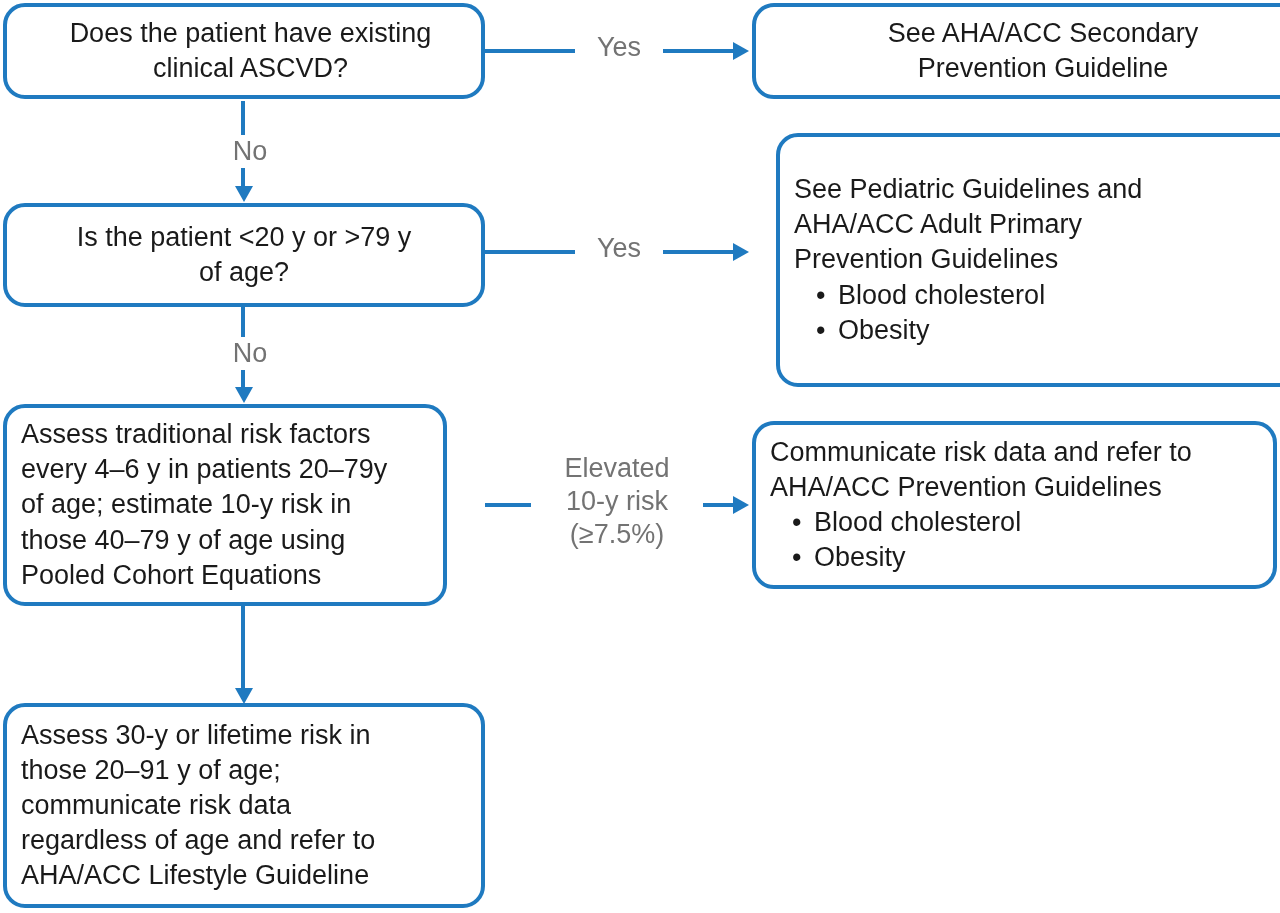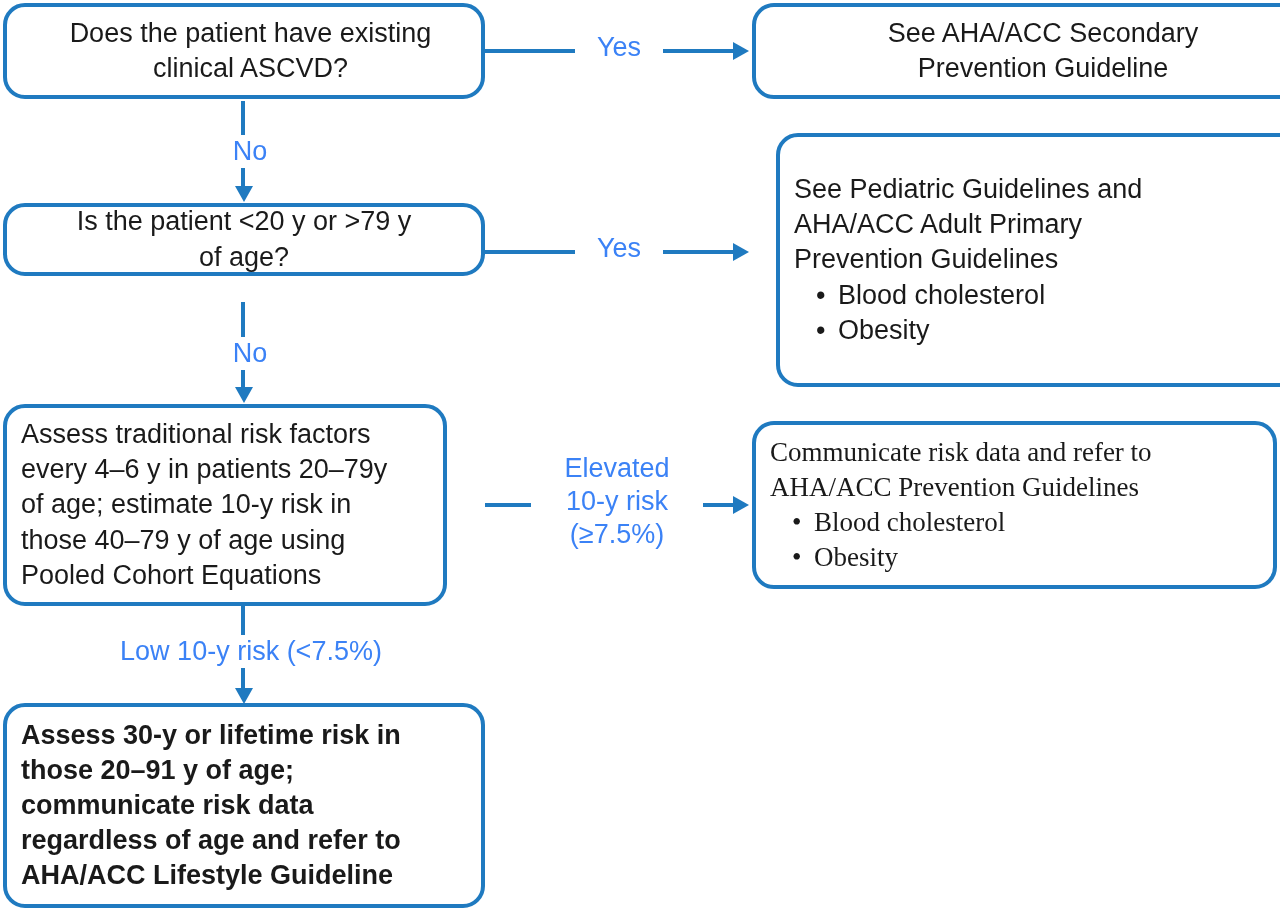--- a/index.html
+++ b/index.html
@@ -67,21 +67,21 @@
     border-right:9px solid transparent;
     border-top:16px solid #1f7ac0;
     z-index:2;
   }
 
   
   .edge-label{
     position:absolute;
     font-size:27px;
     line-height:1.22;
-    color:#3b82f6;
+    color:#737373;
     background:#ffffff;
     text-align:center;
     z-index:4;
     padding:0 8px;
     white-space:pre-line;
   }
 </style>
 </head>
 <body>
 
@@ -110,37 +110,36 @@
   <div class="edge-label" style="left:207px; top:135px; width:70px;">No</div>
 
   <div class="edge-label" style="left:575px; top:232px; width:72px;">Yes</div>
 
   <div class="edge-label" style="left:207px; top:337px; width:70px;">No</div>
 
   <div class="edge-label" style="left:531px; top:452px; width:156px;">Elevated
 10-y risk
 (≥7.5%)</div>
 
-  <div class="edge-label" style="left:88px; top:635px; width:310px;">Low 10-y risk (&lt;7.5%)</div>
 
   <div class="node center" style="left:3px; top:3px; width:482px; height:96px;padding-left:13px;">
     <div class="body">
       <div>Does the patient have existing</div>
       <div>clinical ASCVD?</div>
     </div>
   </div>
 
   <div class="node center" style="left:752px; top:3px; width:582px; height:96px;">
     <div class="body">
       <div>See AHA/ACC Secondary</div>
       <div>Prevention Guideline</div>
     </div>
   </div>
 
-  <div class="node center" style="left:3px; top:203px; width:482px; height:73px;">
+  <div class="node center" style="left:3px; top:203px; width:482px; height:104px;">
     <div class="body">
       <div>Is the patient &lt;20 y or &gt;79 y</div>
       <div>of age?</div>
     </div>
   </div>
 
   <div class="node left" style="left:776px; top:133px; width:575px; height:254px;">
     <div class="body">
       <div>See Pediatric Guidelines and</div>
       <div>AHA/ACC Adult Primary</div>
@@ -155,32 +154,32 @@
   <div class="node left" style="left:3px; top:404px; width:444px; height:202px;">
     <div class="body">
       <div>Assess traditional risk factors</div>
       <div>every 4–6 y in patients 20–79y</div>
       <div>of age; estimate 10-y risk in</div>
       <div>those 40–79 y of age using</div>
       <div>Pooled Cohort Equations</div>
     </div>
   </div>
 
-  <div class="node left" style="left:752px; top:421px; width:525px; height:168px;font-family:Liberation Serif, serif;">
+  <div class="node left" style="left:752px; top:421px; width:525px; height:168px;">
     <div class="body">
       <div>Communicate risk data and refer to</div>
       <div>AHA/ACC Prevention Guidelines</div>
       <ul class="bullets">
         <li><span class="dot">•</span><span>Blood cholesterol</span></li>
         <li><span class="dot">•</span><span>Obesity</span></li>
       </ul>
     </div>
   </div>
 
-  <div class="node left" style="left:3px; top:703px; width:482px; height:205px;font-weight:bold;">
+  <div class="node left" style="left:3px; top:703px; width:482px; height:205px;">
     <div class="body">
       <div>Assess 30-y or lifetime risk in</div>
       <div>those 20–91 y of age;</div>
       <div>communicate risk data</div>
       <div>regardless of age and refer to</div>
       <div>AHA/ACC Lifestyle Guideline</div>
     </div>
   </div>
 
 </div>

